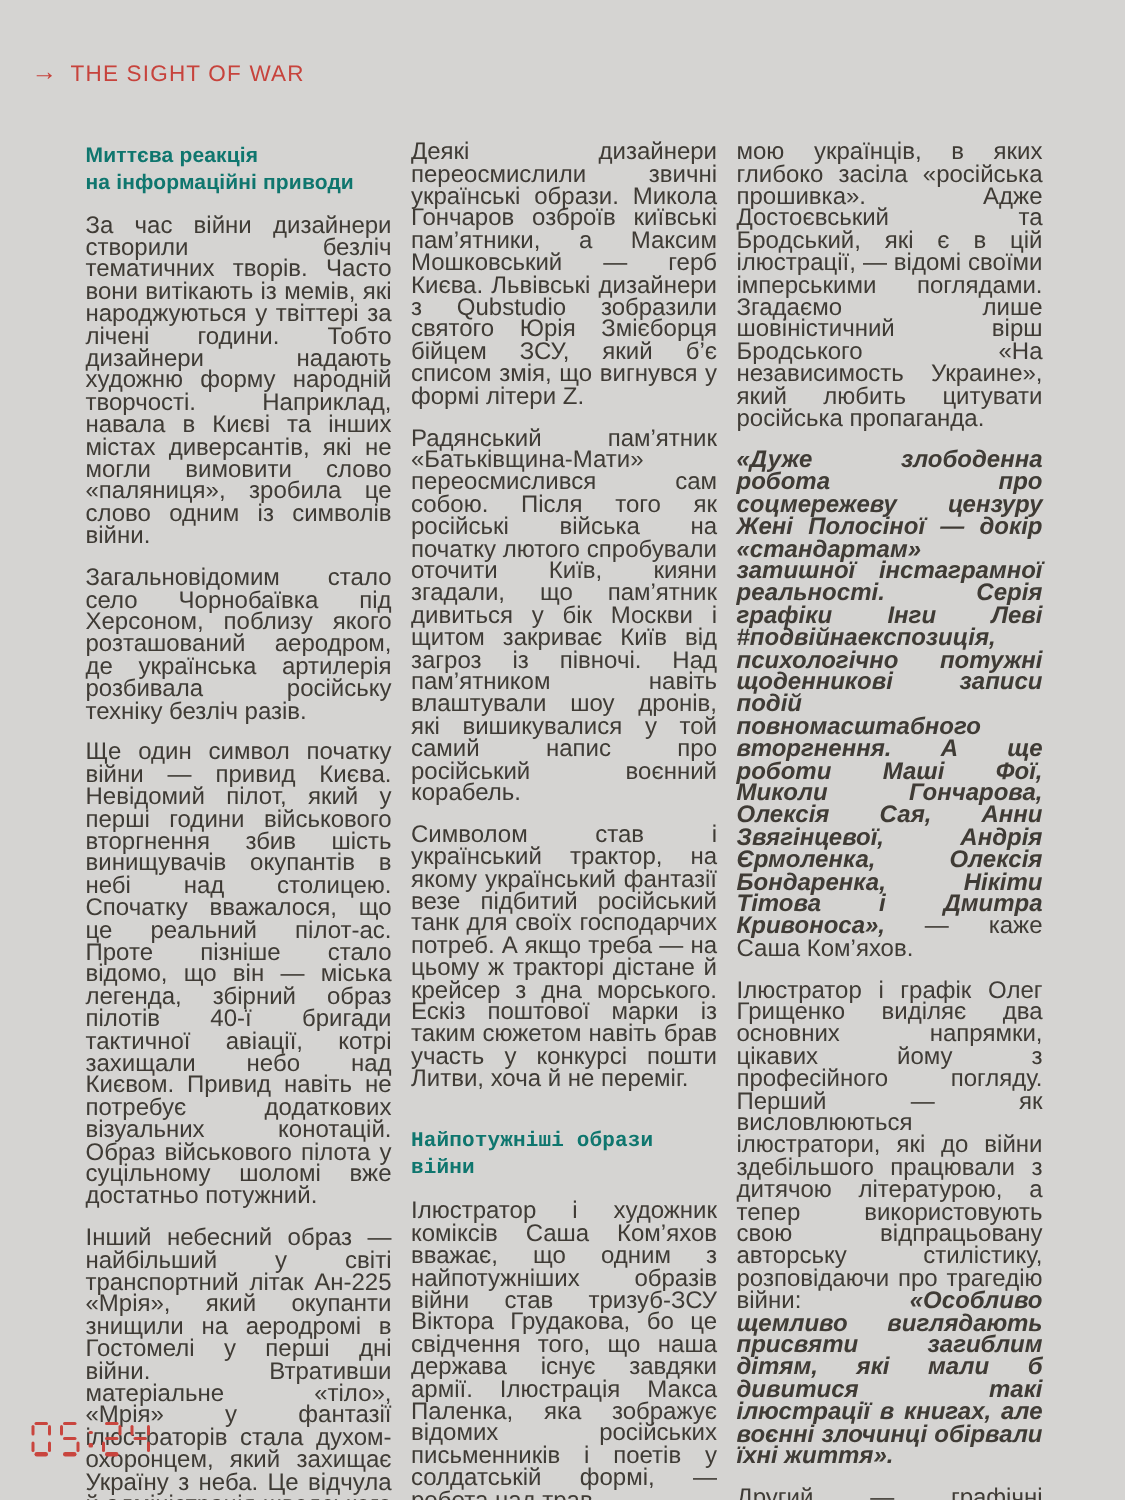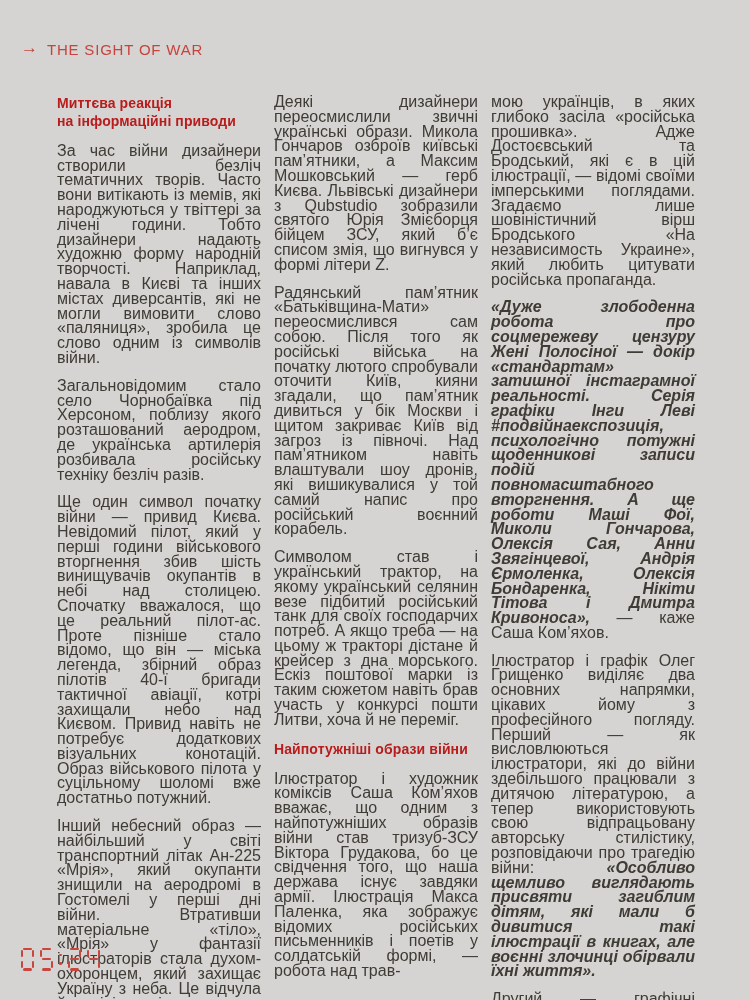--- a/index.html
+++ b/index.html
@@ -19,25 +19,25 @@
   header .arrow{font-size:17px;letter-spacing:0;font-weight:400;transform:translateY(-1px);}
   
   .article{
     position:absolute;left:57px;top:95px;width:637px;
     display:flex;gap:13px;
   }
   .col{width:204px;flex:0 0 204px;}
   .col h3{
     margin:0 0 13px 0;
     font-size:14px;line-height:1.28;font-weight:700;
-    color:#b91c1c;letter-spacing:.1px;
+    color:#0f766e;letter-spacing:.1px;
     white-space:pre-line;
   }
   .col h3+p{margin-top:0;}
-  .col h3.sub{margin-top:13px;}
+  .col h3.sub{margin-top:25px;font-family:Liberation Mono, monospace;}
   .col p{
     margin:0 0 13px 0;
     font-size:16px;line-height:14.8px;
     color:#3f3b35;
     text-align:justify;
     text-justify:inter-word;
   }
   .col p:last-child{margin-bottom:0;}
   .col em{font-style:italic;font-weight:bold;}
   
@@ -75,21 +75,21 @@
         <h3>Миттєва реакція
 на інформаційні приводи</h3>
         <p><span>За час війни дизайнери створили безліч тематичних творів. Часто вони витікають із мемів, які народжуються у твіттері за лічені години. Тобто дизайнери надають художню форму народній творчості. Наприклад, навала в Києві та інших містах диверсантів, які не могли вимовити слово «паляниця», зробила це слово одним із символів війни.</span></p>
         <p><span>Загальновідомим стало село Чорнобаївка під Херсоном, поблизу якого розташований аеродром, де українська артилерія розбивала російську техніку безліч разів.</span></p>
         <p><span>Ще один символ початку війни — привид Києва. Невідомий пілот, який у перші години військового вторгнення збив шість винищувачів окупантів в небі над столицею. Спочатку вважалося, що це реальний пілот-ас. Проте пізніше стало відомо, що він — міська легенда, збірний образ пілотів 40-ї бригади тактичної авіації, котрі захищали небо над Києвом. Привид навіть не потребує додаткових візуальних конотацій. Образ військового пілота у суцільному шоломі вже достатньо потужний.</span></p>
         <p><span>Інший небесний образ — найбільший у світі транспортний літак Ан-225 «Мрія», який окупанти знищили на аеродромі в Гостомелі у перші дні війни. Втративши матеріальне «тіло», «Мрія» у фантазії ілюстраторів стала духом-охоронцем, який захищає Україну з неба. Це відчула й адміністрація шведського сайту Flight Radar, який дає можливість у режимі реального часу спостерігати на мапі за літаками в усьому світі. 11 березня сайт символічно «оживив» нашу «Мрію» та запустив її образ літати навколо Києва.</span></p>
       </div>
     <div class="col">
         <p><span>Деякі дизайнери переосмислили звичні українські образи. Микола Гончаров озброїв київські пам’ятники, а Максим Мошковський — герб Києва. Львівські дизайнери з Qubstudio зобразили святого Юрія Змієборця бійцем ЗСУ, який б’є списом змія, що вигнувся у формі літери Z.</span></p>
         <p><span>Радянський пам’ятник «Батьківщина-Мати» переосмислився сам собою. Після того як російські війська на початку лютого спробували оточити Київ, кияни згадали, що пам’ятник дивиться у бік Москви і щитом закриває Київ від загроз із півночі. Над пам’ятником навіть влаштували шоу дронів, які вишикувалися у той самий напис про російський воєнний корабель.</span></p>
-        <p><span>Символом став і український трактор, на якому український селянин везе підбитий російський танк для своїх господарчих потреб. А якщо треба — на цьому ж тракторі дістане й крейсер з дна морського. Ескіз поштової марки із таким сюжетом навіть брав участь у конкурсі пошти Литви, хоча й не переміг.</span></p>
+        <p><span>Символом став і український трактор, на якому український фантазії везе підбитий російський танк для своїх господарчих потреб. А якщо треба — на цьому ж тракторі дістане й крейсер з дна морського. Ескіз поштової марки із таким сюжетом навіть брав участь у конкурсі пошти Литви, хоча й не переміг.</span></p>
         <h3 class="sub">Найпотужніші образи війни</h3>
         <p><span>Ілюстратор і художник коміксів Саша Ком’яхов вважає, що одним з найпотужніших образів війни став тризуб-ЗСУ Віктора Грудакова, бо це свідчення того, що наша держава існує завдяки армії. Ілюстрація Макса Паленка, яка зображує відомих російських письменників і поетів у солдатській формі, — робота над трав-</span></p>
       </div>
     <div class="col">
         <p><span>мою українців, в яких глибоко засіла «російська прошивка». Адже Достоєвський та Бродський, які є в цій ілюстрації, — відомі своїми імперськими поглядами. Згадаємо лише шовіністичний вірш Бродського «На независимость Украине», який любить цитувати російська пропаганда.</span></p>
         <p><em>«Дуже злободенна робота про соцмережеву цензуру Жені Полосіної — докір «стандартам» затишної інстаграмної реальності. Серія графіки Інги Леві #подвійнаекспозиція, психологічно потужні щоденникові записи подій повномасштабного вторгнення. А ще роботи Маші Фої, Миколи Гончарова, Олексія Сая, Анни Звягінцевої, Андрія Єрмоленка, Олексія Бондаренка, Нікіти Тітова і Дмитра Кривоноса», </em><span>— каже Саша Ком’яхов.</span></p>
         <p><span>Ілюстратор і графік Олег Грищенко виділяє два основних напрямки, цікавих йому з професійного погляду. Перший — як висловлюються ілюстратори, які до війни здебільшого працювали з дитячою літературою, а тепер використовують свою відпрацьовану авторську стилістику, розповідаючи про трагедію війни: </span><em>«Особливо щемливо виглядають присвяти загиблим дітям, які мали б дивитися такі ілюстрації в книгах, але воєнні злочинці обірвали їхні життя».</em></p>
         <p><span>Другий — графічні щоденники, історії ілюстраторів про особистий досвід або ж досвід близьких людей. На думку Олега, це потужний візуальний документ, із яким варто працювати в майбутньому та не забувати всього, що принесли, вдершись на нашу землю, російські загарбники.</span></p>
       </div>
   </main>

